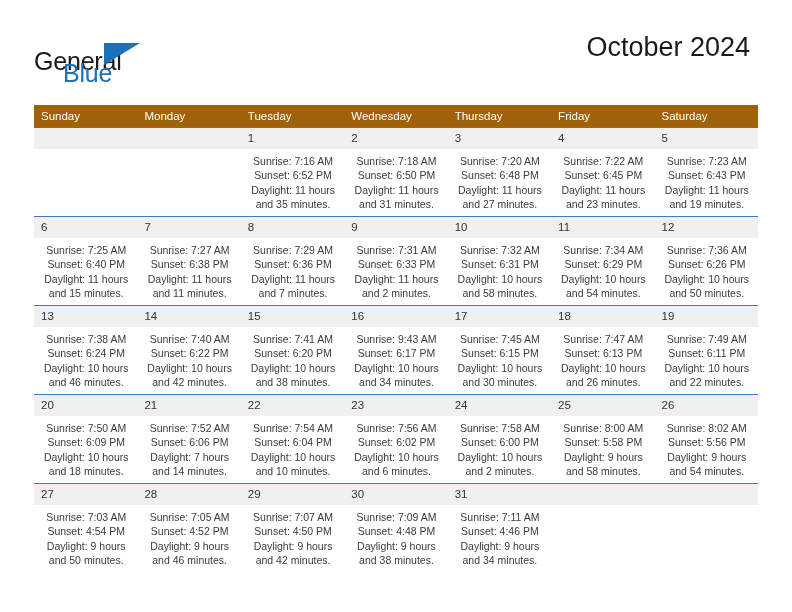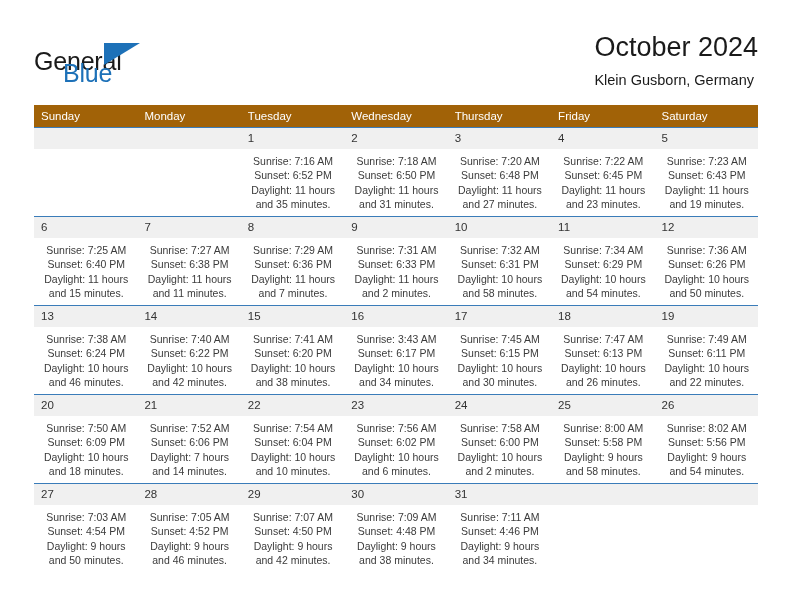--- a/index.html
+++ b/index.html
@@ -59,22 +59,23 @@
     left: 29px;
     top: 23px;
     font-size: 25px;
     color: #1d71b8;
     letter-spacing: -0.2px;
     font-family: "Liberation Sans", sans-serif;
   }
 
   .titlewrap {
     position: absolute;
-    right: 0;
+    right: 8px;
     top: 0;
+    text-align: right;
   }
   .cal-title {
     font-size: 27px;
     color: #1a1a1a;
     line-height: 34px;
     white-space: nowrap;
   }
   .cal-subtitle {
     font-size: 14.5px;
     color: #1a1a1a;
@@ -140,21 +141,20 @@
   <div class="masthead">
 
     <div class="logo">
       <span class="logo-general">General</span>
       <span class="logo-triangle"></span>
       <span class="logo-blue">Blue</span>
     </div>
 
     <div class="titlewrap">
       <div class="cal-title">October 2024</div>
-      <div class="cal-subtitle">Klein Gusborn, Germany</div>
     </div>
 
   </div>
 
   <table class="calendar">
     <thead>
       <tr>
         <th>Sunday</th>
         <th>Monday</th>
         <th>Tuesday</th>
@@ -302,21 +302,21 @@
             <div class="daynum">15</div>
             <div class="daybody">
               <div>Sunrise: 7:41 AM</div>
               <div>Sunset: 6:20 PM</div>
               <div class="dl">Daylight: 10 hours and 38 minutes.</div>
             </div>
           </td>
           <td>
             <div class="daynum">16</div>
             <div class="daybody">
-              <div>Sunrise: 3:43 AM</div>
+              <div>Sunrise: 9:43 AM</div>
               <div>Sunset: 6:17 PM</div>
               <div class="dl">Daylight: 10 hours and 34 minutes.</div>
             </div>
           </td>
           <td>
             <div class="daynum">17</div>
             <div class="daybody">
               <div>Sunrise: 7:45 AM</div>
               <div>Sunset: 6:15 PM</div>
               <div class="dl">Daylight: 10 hours and 30 minutes.</div>

